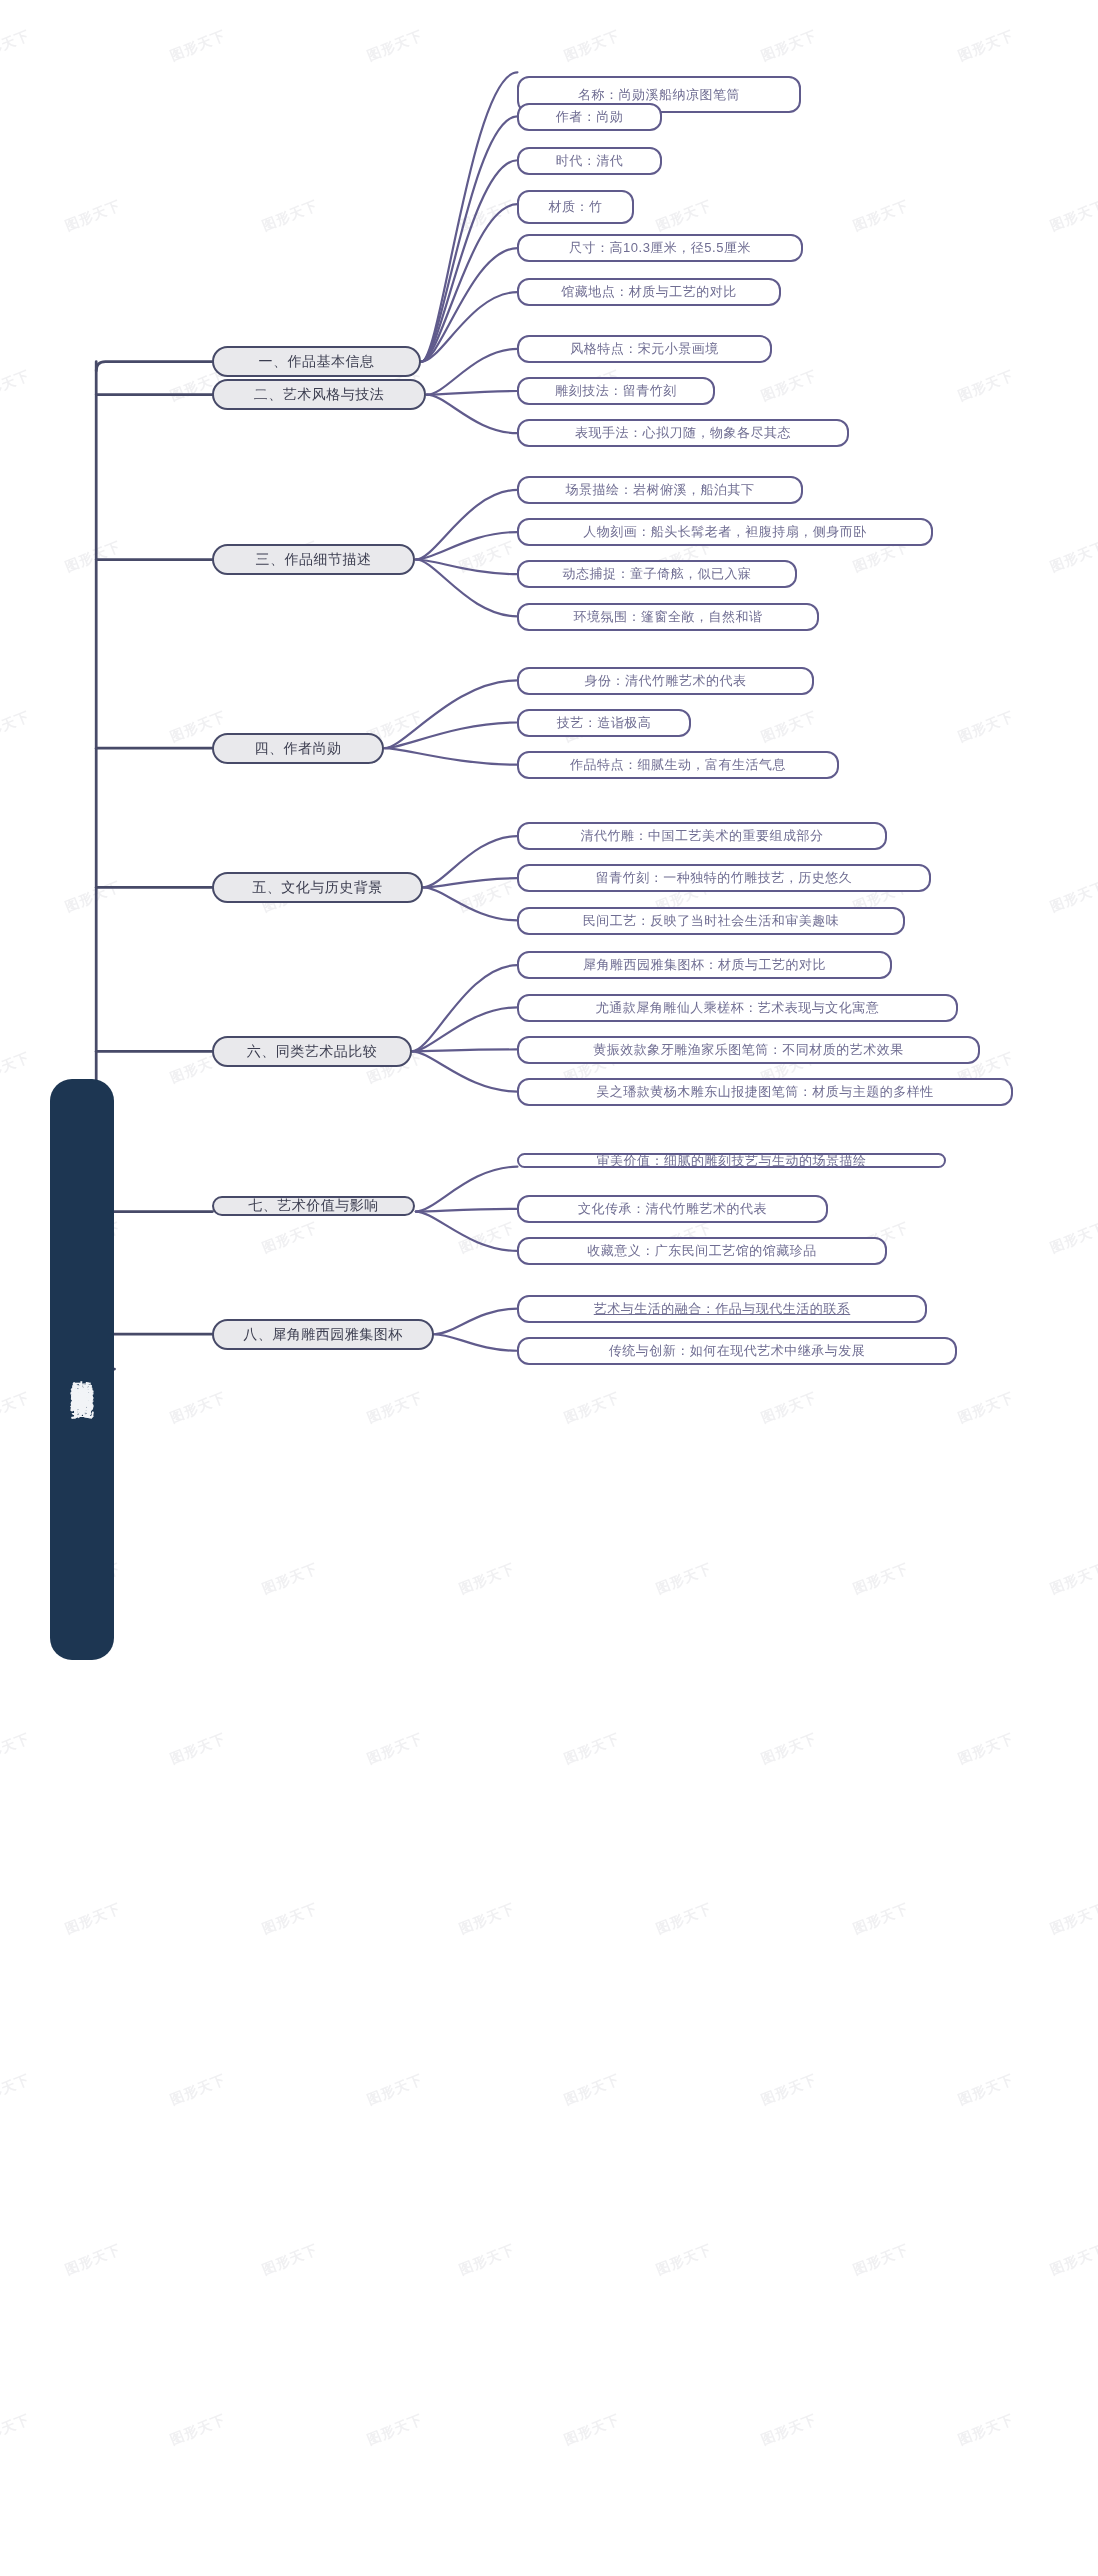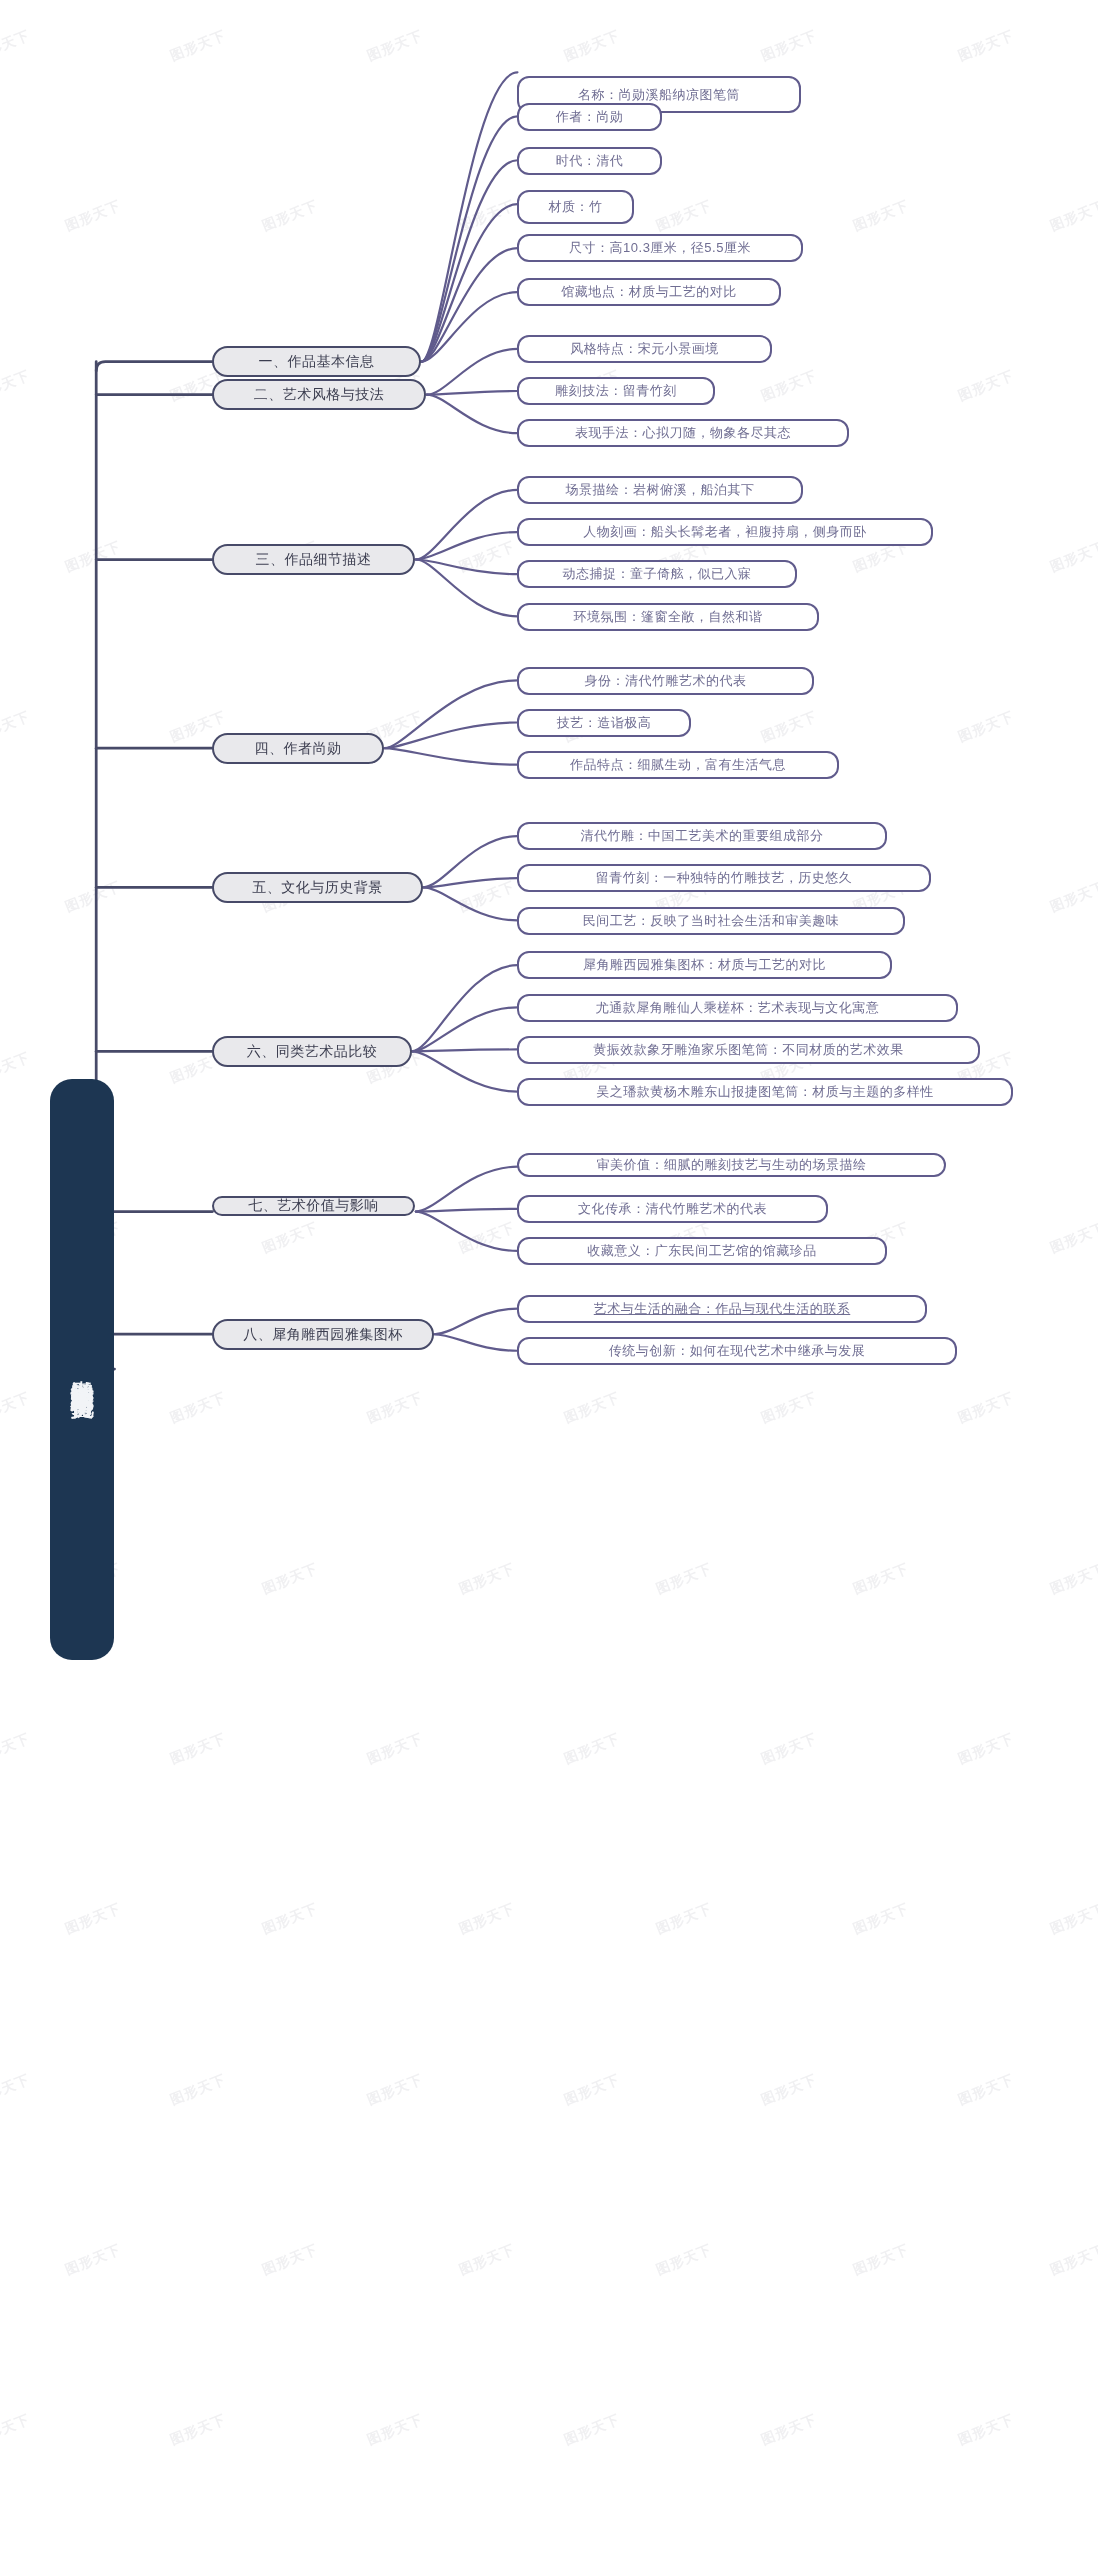--- a/index.html
+++ b/index.html
@@ -310,21 +310,21 @@
       </div>
       <div class="node leaf-node" style="left: 517px; top: 1036px; width: 463px; height: 27.5px;">
         <span>黄振效款象牙雕渔家乐图笔筒：不同材质的艺术效果</span>
       </div>
       <div class="node leaf-node" style="left: 517px; top: 1078px; width: 496px; height: 27.5px; font-family: Liberation Serif, serif;">
         <span>吴之璠款黄杨木雕东山报捷图笔筒：材质与主题的多样性</span>
       </div>
       <div class="node branch-node" style="left: 212px; top: 1196px; width: 203px; height: 20px;">
         <span>七、艺术价值与影响</span>
       </div>
-      <div class="node leaf-node" style="left: 517px; top: 1153px; width: 429px; height: 24px;">
+      <div class="node leaf-node" style="left: 517px; top: 1153px; width: 429px; height: 15px;">
         <span>审美价值：细腻的雕刻技艺与生动的场景描绘</span>
       </div>
       <div class="node leaf-node" style="left: 517px; top: 1195px; width: 311px; height: 27.5px;">
         <span>文化传承：清代竹雕艺术的代表</span>
       </div>
       <div class="node leaf-node" style="left: 517px; top: 1237px; width: 370px; height: 27.5px;">
         <span>收藏意义：广东民间工艺馆的馆藏珍品</span>
       </div>
       <div class="node branch-node" style="left: 212px; top: 1319px; width: 222px; height: 31px;">
         <span>八、犀角雕西园雅集图杯</span>

